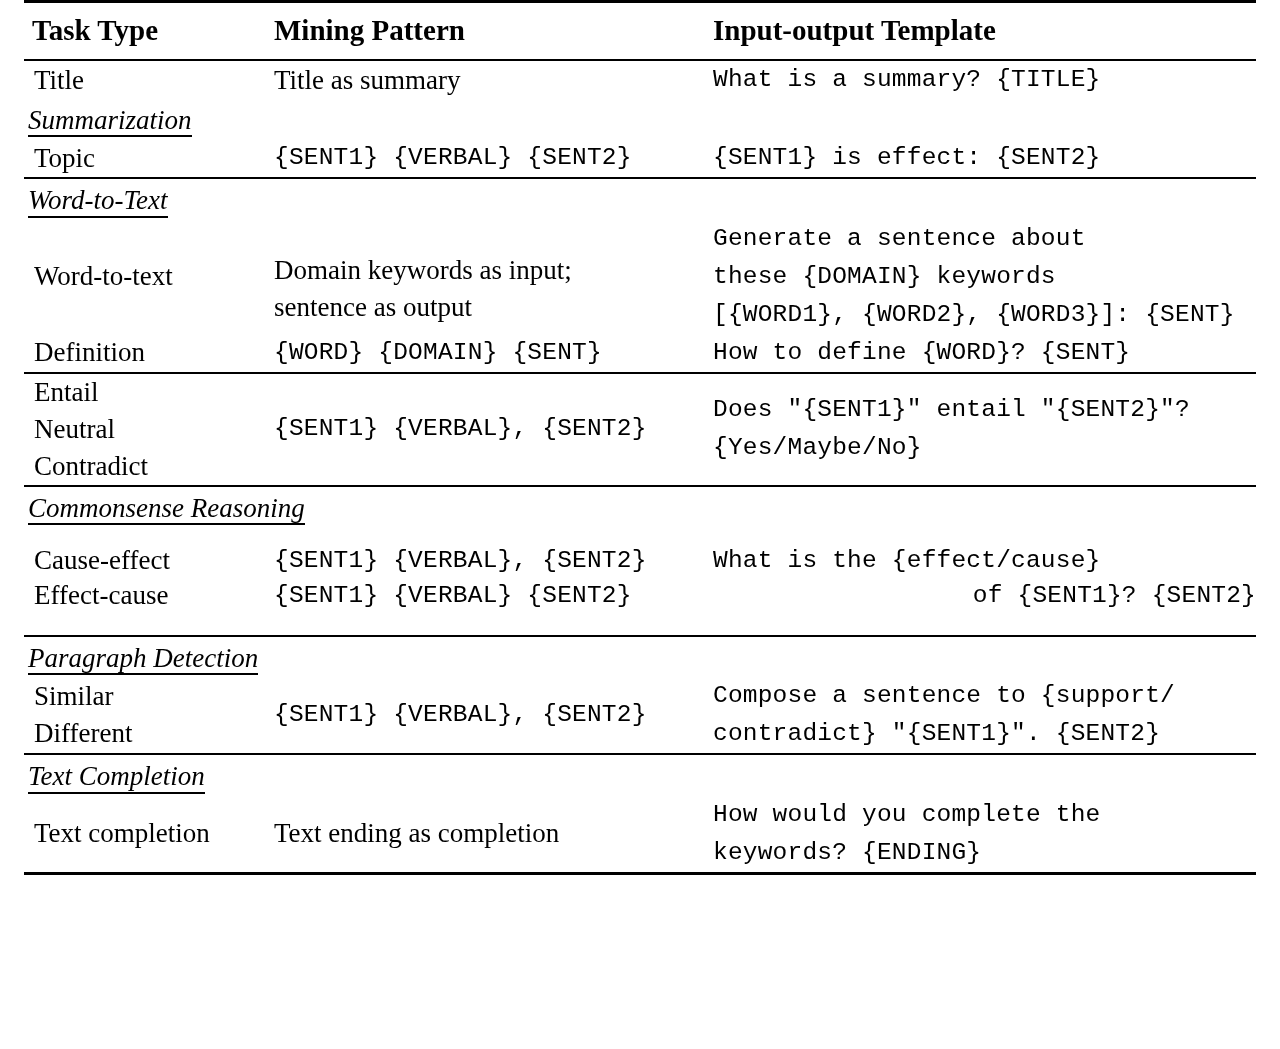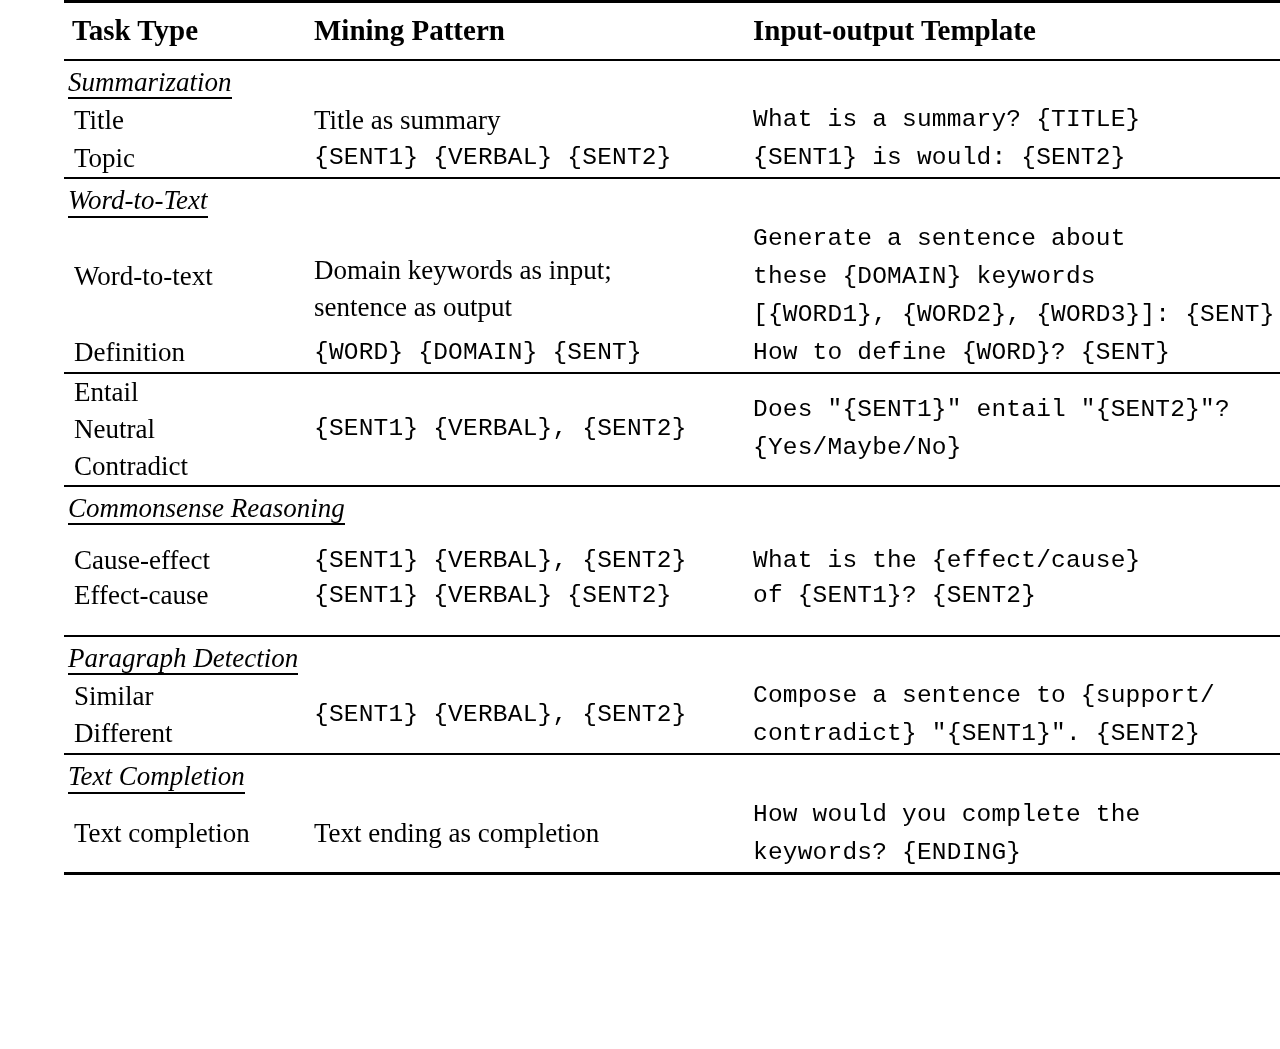--- a/index.html
+++ b/index.html
@@ -15,21 +15,20 @@
     font-family: "Liberation Serif", "DejaVu Serif", serif;
     color: #000000;
     -webkit-font-smoothing: antialiased;
   }
 
   .table-wrap {
     position: relative;
     width: 1280px;
     height: 925px;
     box-sizing: border-box;
-    padding-left: 40px;
   }
 
   table.main {
     width: 1232px;
     margin: 0 24px;
     border-collapse: collapse;
     table-layout: fixed;
   }
 
   col.c-task     { width: 246px; }
@@ -138,46 +137,46 @@
       <th class="col-head h-task">Task Type</th>
       <th class="col-head h-pattern">Mining Pattern</th>
       <th class="col-head h-template">Input-output Template</th>
     </tr>
 
     <tr class="rule-mid">
       <td colspan="3"></td>
     </tr>
 
     <tr>
-      <td class="section-cell" colspan="3">
-        <span class="section-title">Summarization</span>
-      </td>
-    </tr>
-
-    <tr>
       <td class="cell cell-task pad-sm">
         <div class="serif-block">Title</div>
       </td>
       <td class="cell cell-pattern pad-sm">
         <div class="serif-block">Title as summary</div>
       </td>
       <td class="cell cell-template pad-sm">
         <div class="mono-block">What is a summary? {TITLE}</div>
       </td>
     </tr>
 
     <tr>
+      <td class="section-cell" colspan="3">
+        <span class="section-title">Summarization</span>
+      </td>
+    </tr>
+
+    <tr>
       <td class="cell cell-task pad-sm">
         <div class="serif-block">Topic</div>
       </td>
       <td class="cell cell-pattern pad-sm">
         <div class="mono-block">{SENT1} {VERBAL} {SENT2}</div>
       </td>
       <td class="cell cell-template pad-sm">
-        <div class="mono-block">{SENT1} is would: {SENT2}</div>
+        <div class="mono-block">{SENT1} is effect: {SENT2}</div>
       </td>
     </tr>
 
     <tr class="rule-mid">
       <td colspan="3"></td>
     </tr>
 
     <tr>
       <td class="section-cell" colspan="3">
         <span class="section-title">Word-to-Text</span>
@@ -253,21 +252,21 @@
       </td>
     </tr>
 
     <tr>
       <td class="cell cell-task" style="padding-bottom:22px;padding-left:10px;">
         <div class="serif-line">Effect-cause</div>
       </td>
       <td class="cell cell-pattern" style="padding-bottom:22px;">
         <div class="mono-line">{SENT1} {VERBAL} {SENT2}</div>
       </td>
-      <td class="cell cell-template" style="padding-bottom:22px;">
+      <td class="cell cell-template" style="padding-bottom:22px;text-align:right;">
         <div class="mono-line">of {SENT1}? {SENT2}</div>
       </td>
     </tr>
 
     <tr class="rule-mid">
       <td colspan="3"></td>
     </tr>
 
     <tr>
       <td class="section-cell" colspan="3">

